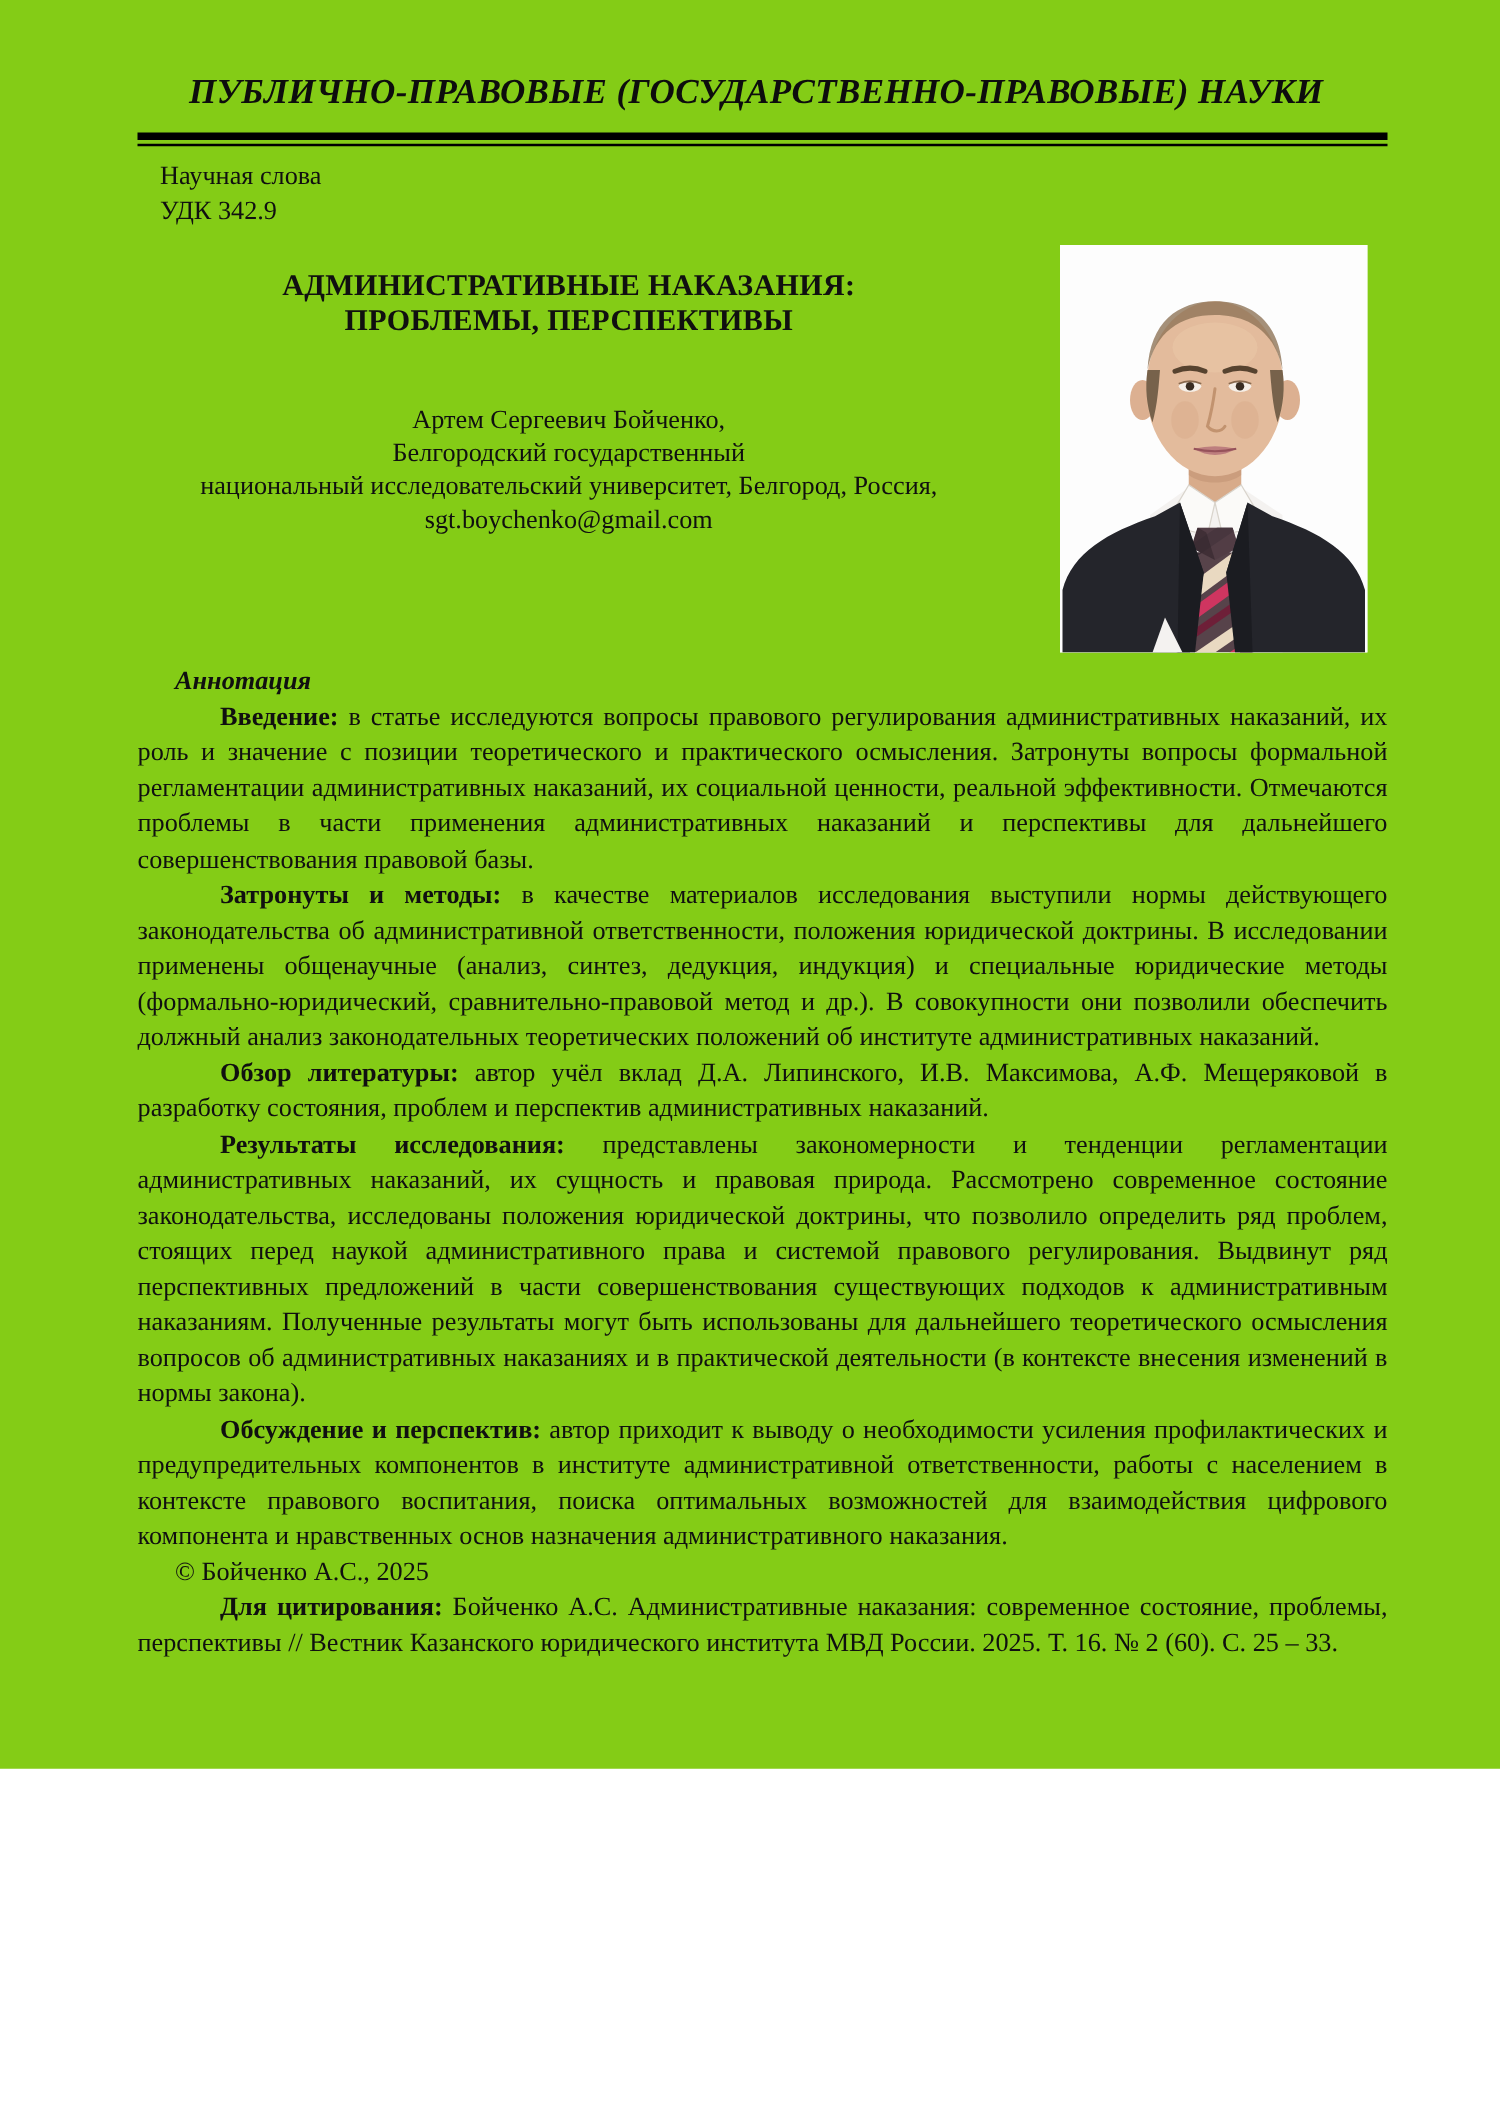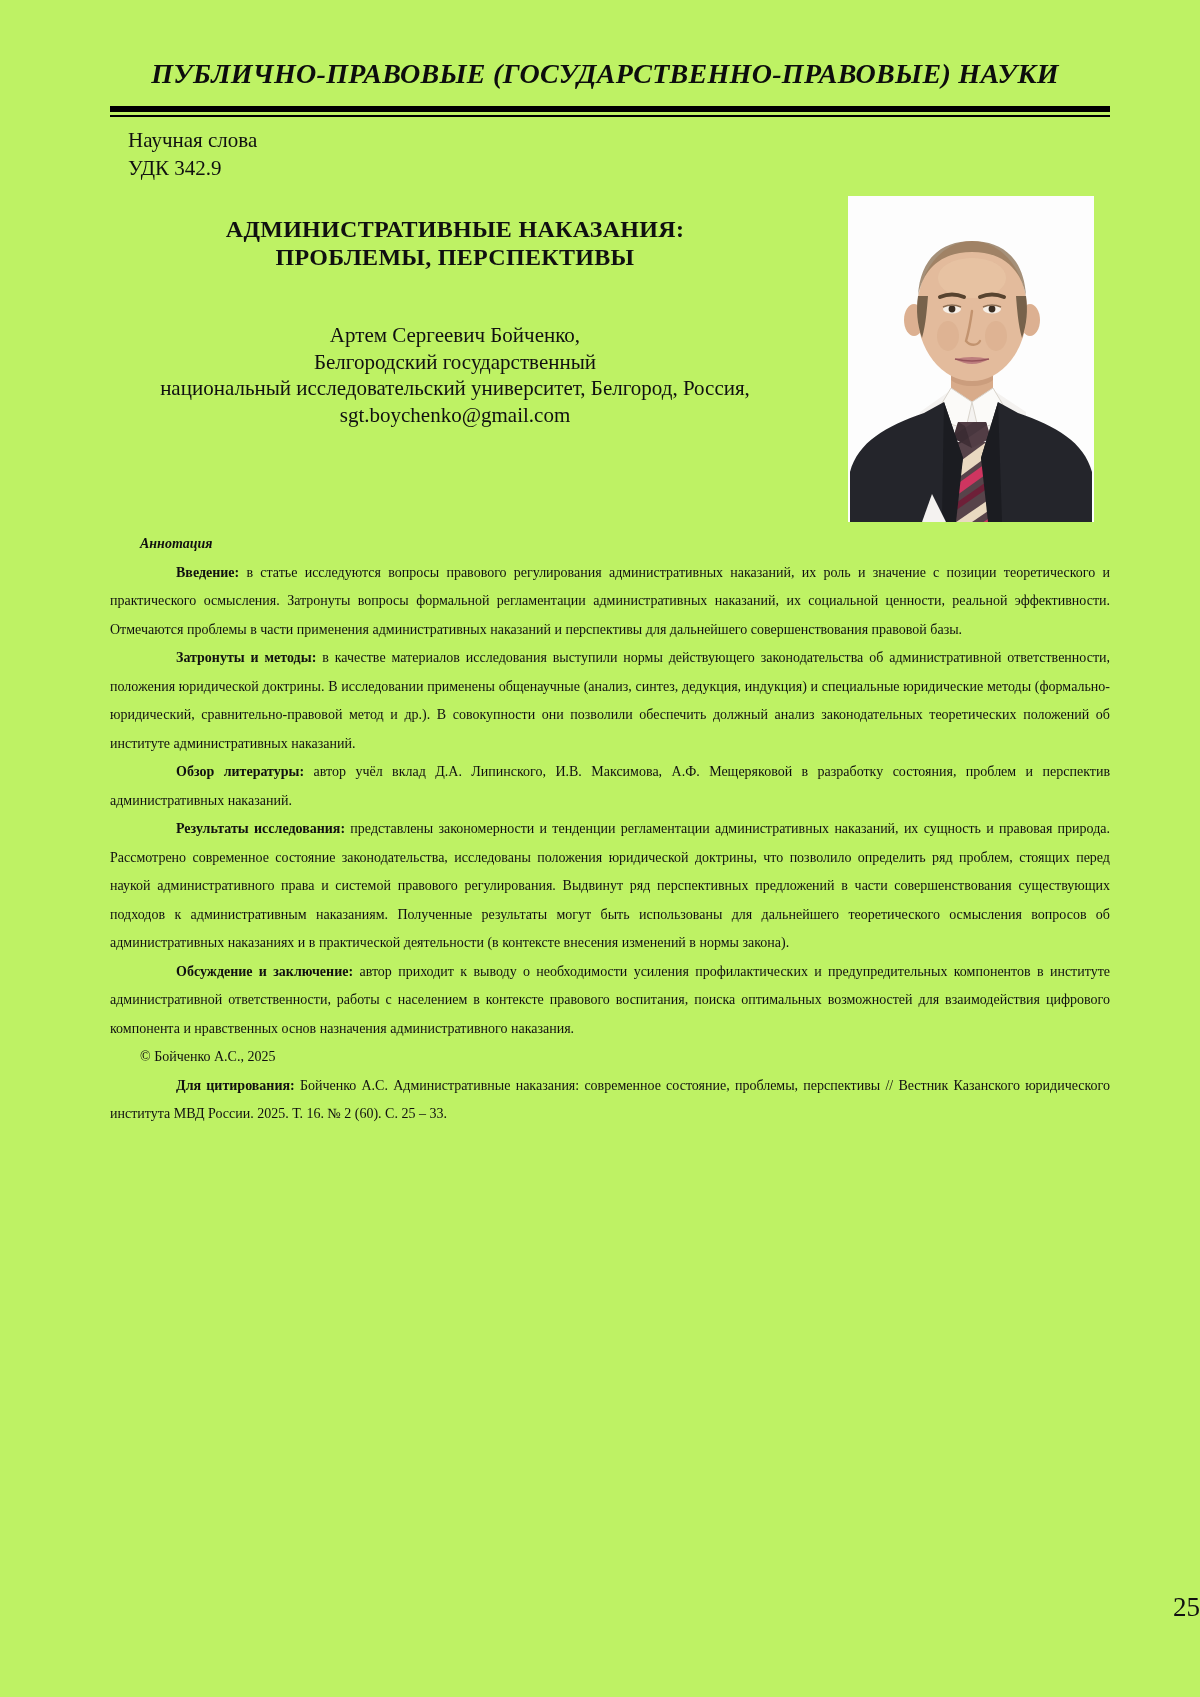--- a/index.html
+++ b/index.html
@@ -2,21 +2,21 @@
 <html lang="ru"><head>
 <meta charset="utf-8">
 <style>
   html, body { margin: 0; padding: 0; background: #ffffff; }
   body {
     width: 1200px; height: 1697px;
     font-family: "Liberation Serif", "DejaVu Serif", serif;
     color: #101010;
     position: relative;
   }
-  .sheet { position: relative; width: 1200px; height: 1697px; background: #bef264; overflow: hidden; }
+  .sheet { position: relative; width: 1200px; height: 1415px; background: #84cc16; overflow: hidden; }
 
   .rubric {
     position: absolute; top: 58px; left: 100px; width: 1010px;
     font-size: 28px; font-weight: bold; font-style: italic;
     letter-spacing: 0.3px; text-align: center; white-space: nowrap;
     color: #0d0d0d;
   }
   .rule { position: absolute; left: 110px; width: 1000px; background: #000; }
   .rule-thick { top: 106px; height: 6px; }
   .rule-thin  { top: 115px; height: 2px; }
@@ -39,21 +39,21 @@
   }
 
   .photo {
     position: absolute; top: 196px; left: 848px;
     width: 246px; height: 326px; margin: 0;
     background: #fdfdfd;
   }
 
   .abstract {
     position: absolute; top: 530px; left: 110px; width: 1000px;
-    font-size: 14px; line-height: 28.5px; text-align: justify;
+    font-size: 21px; line-height: 28.5px; text-align: justify;
   }
   .abstract p { margin: 0; text-indent: 30px; }
   .ab-head { font-weight: bold; font-style: italic; }
   .lbl { font-weight: bold; margin-left: 36px; }
   .kw { font-style: italic; }
 
   .pagenum {
     position: absolute; top: 1592px; left: 0; width: 1200px;
     text-align: right; font-size: 27px;
   }
@@ -162,21 +162,21 @@
     </p>
     <p class="para">
       <b class="lbl">Обзор литературы:</b>
       <span>автор учёл вклад Д.А. Липинского, И.В. Максимова, А.Ф. Мещеряковой в разработку состояния, проблем и перспектив административных наказаний.</span>
     </p>
     <p class="para">
       <b class="lbl">Результаты исследования:</b>
       <span>представлены закономерности и тенденции регламентации административных наказаний, их сущность и правовая природа. Рассмотрено современное состояние законодательства, исследованы положения юридической доктрины, что позволило определить ряд проблем, стоящих перед наукой административного права и системой правового регулирования. Выдвинут ряд перспективных предложений в части совершенствования существующих подходов к административным наказаниям. Полученные результаты могут быть использованы для дальнейшего теоретического осмысления вопросов об административных наказаниях и в практической деятельности (в контексте внесения изменений в нормы закона).</span>
     </p>
     <p class="para">
-      <b class="lbl">Обсуждение и заключение:</b>
+      <b class="lbl">Обсуждение и перспектив:</b>
       <span>автор приходит к выводу о необходимости усиления профилактических и предупредительных компонентов в институте административной ответственности, работы с населением в контексте правового воспитания, поиска оптимальных возможностей для взаимодействия цифрового компонента и нравственных основ назначения административного наказания.</span>
     </p>
     <p class="para">© Бойченко А.С., 2025</p>
     <p class="para">
       <b class="lbl">Для цитирования:</b>
       <span>Бойченко А.С. Административные наказания: современное состояние, проблемы, перспективы // Вестник Казанского юридического института МВД России. 2025. Т. 16. № 2 (60). С. 25 – 33.</span>
     </p>
   </section>
 
   <div class="pagenum">25</div>

